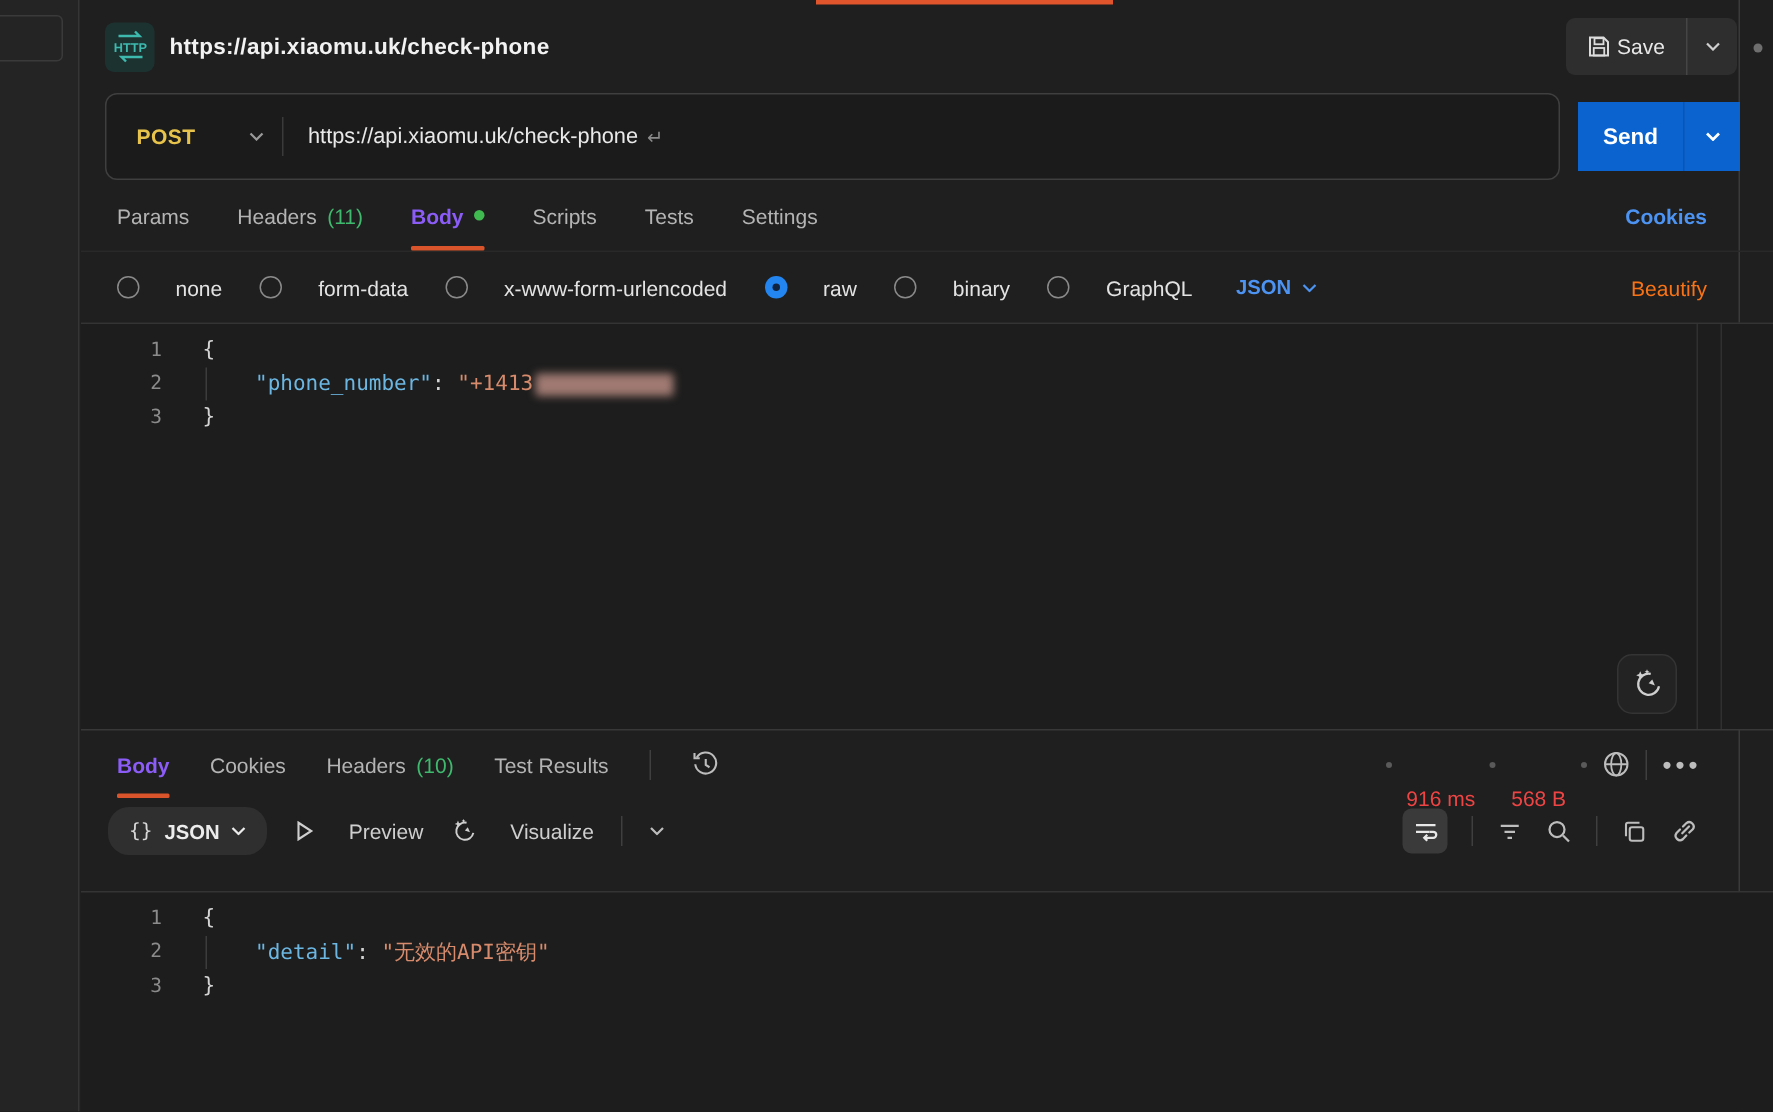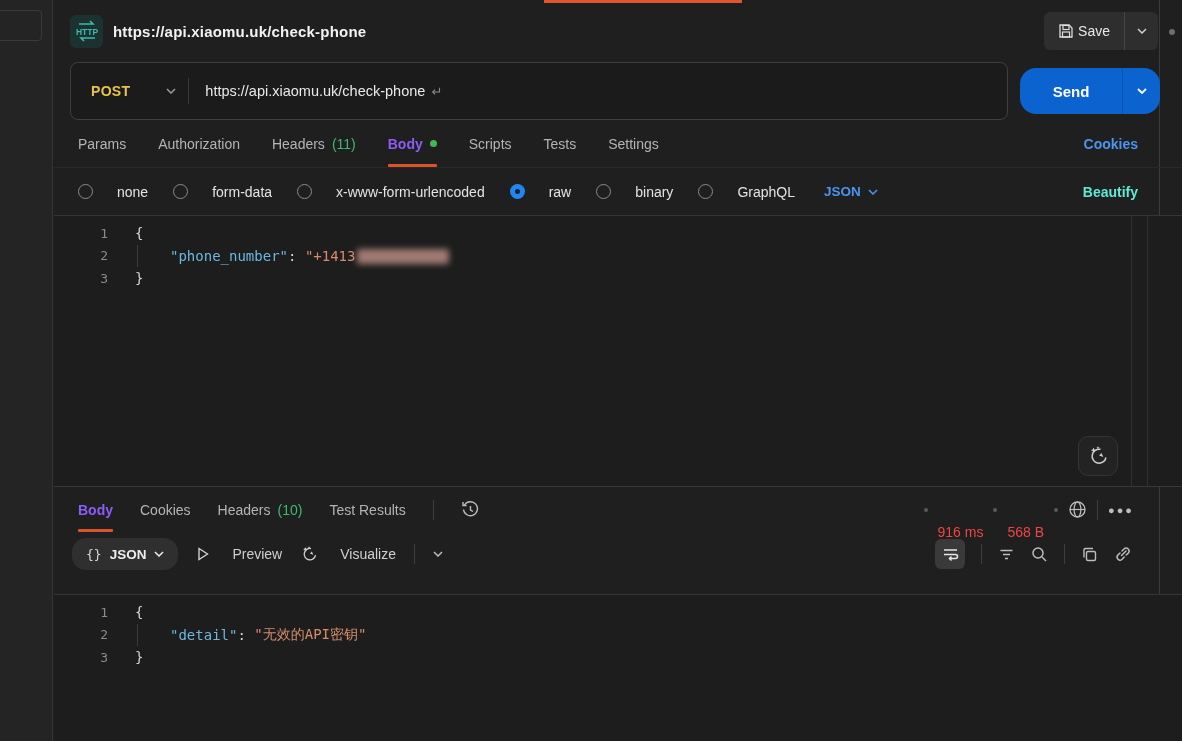--- a/index.html
+++ b/index.html
@@ -28,39 +28,39 @@
   .save-main { display:flex; align-items:center; gap:4px; padding:12px 14px; color:#e8e8e8; cursor:pointer; }
   .save-chev { width:34px; display:flex; align-items:center; justify-content:center; border-left:1px solid #454545; color:#cfcfcf; cursor:pointer; }
 
   .request-row { height:58px; display:flex; align-items:center; padding:0 22px 0 16px; gap:12px; }
   .url-box { flex:1; height:58px; border:1px solid #3f3f3f; border-radius:8px; background:#1b1b1b; display:flex; align-items:center; }
   .method { font-weight:bold; color:#e7c34c; padding:0 36px 0 20px; letter-spacing:.3px; }
   .method-chev { color:#9a9a9a; margin-right:4px; }
   .url-divider { width:1px; height:26px; background:#3a3a3a; margin:0 0 0 8px; }
   .url-text { margin-left:16px; color:#e9e9e9; font-size:14.5px; }
   .url-hint { color:#8a8a8a; margin-left:6px; font-size:13px; }
-  .send-group { display:flex; height:46px; width:140px; border-radius:16px; overflow:hidden; }
+  .send-group { display:flex; height:46px; width:108px; border-radius:0; overflow:hidden; }
   .send-main { flex:1; background:#0b63cf; color:#fff; font-weight:bold; font-size:15px; display:flex; align-items:center; justify-content:center; cursor:pointer; }
   .send-chev { width:38px; background:#0b63cf; border-left:1px solid #0a55b4; display:flex; align-items:center; justify-content:center; color:#fff; cursor:pointer; }
 
   .tabs-row { height:48px; display:flex; align-items:center; padding:0 44px 0 24px; gap:32px; border-bottom:1px solid #292929; }
   .tab { color:#b4b4b4; cursor:pointer; position:relative; height:100%; display:flex; align-items:center; gap:7px; }
   .tab .count { color:#3fb96e; }
   .tab.active { color:#8b5cf6; font-weight:bold; }
   .tab.active::after { content:""; position:absolute; left:0; right:0; bottom:0; height:3px; background:#d9542b; border-radius:1px; }
   .green-dot { width:7px; height:7px; border-radius:50%; background:#3fb950; display:inline-block; }
   .link-blue { margin-left:auto; color:#4c93f2; font-weight:bold; cursor:pointer; }
 
   .radio-row { height:47px; display:flex; align-items:center; padding:0 44px 0 24px; gap:25px; }
   .radio-item { display:flex; align-items:center; gap:24px; color:#e3e3e3; cursor:pointer; }
   .radio { width:15px; height:15px; border-radius:50%; border:1.5px solid #8a8a8a; background:transparent; }
   .radio.checked { border:none; background:#2386f0; position:relative; }
   .radio.checked::after { content:""; position:absolute; left:5px; top:5px; width:5px; height:5px; border-radius:50%; background:#10233f; }
   .lang-select { display:flex; align-items:center; gap:7px; color:#4c93f2; font-weight:bold; font-size:13.5px; cursor:pointer; margin-left:4px; }
-  .beautify { margin-left:auto; color:#5eead4; font-weight:bold; cursor:pointer;padding-left:24px; }
+  .beautify { margin-left:auto; color:#f97316; font-weight:normal; cursor:pointer;padding-left:24px; }
 
   
   .editor { position:relative; background:#1d1d1d; border-top:1px solid #343434; font-family:"DejaVu Sans Mono", monospace; font-size:14px; }
   .editor.request { height:271px; padding-top:6px; }
   .editor.response { position:absolute; top:594px; left:0; right:0; bottom:0; padding-top:6px; }
   .cl { display:flex; height:22.5px; align-items:center; }
   .ln { width:54px; text-align:right; color:#8b8b8b; font-size:13px; flex:none; user-select:none; }
   .code { margin-left:27px; white-space:pre; color:#c8c8c8; display:flex; align-items:center; }
   .tok-key { color:#6cb6e2; }
   .tok-p { color:#d4d4d4; }
@@ -150,23 +150,20 @@
           </svg>
       </div>
     </div>
   </div>
 
   <div class="tabs-row">
     <div class="tab">
         <span>Params</span>
       </div>
     <div class="tab">
-        <span>Authorization</span>
-      </div>
-    <div class="tab">
         <span>Headers</span>
         <span class="count">(11)</span>
       </div>
     <div class="tab active">
         <span>Body</span>
         <span class="green-dot"></span>
       </div>
     <div class="tab">
         <span>Scripts</span>
       </div>

